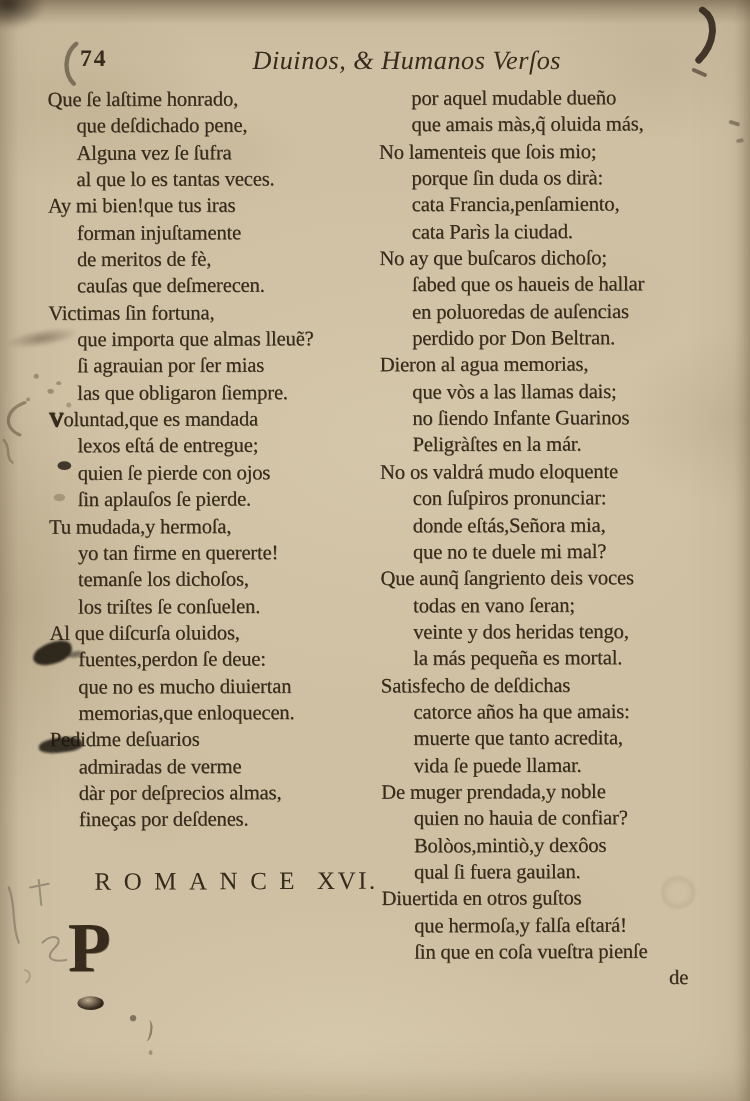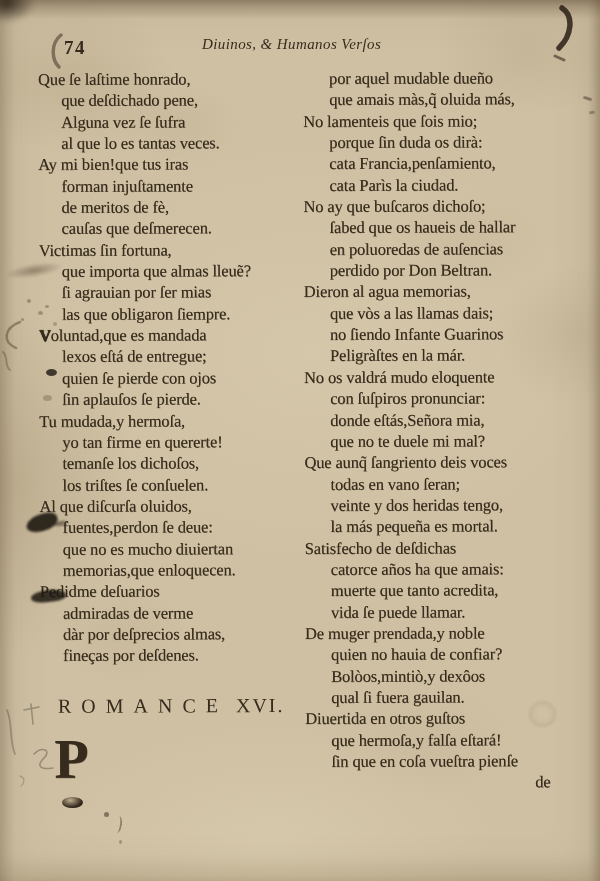--- a/index.html
+++ b/index.html
@@ -26,31 +26,31 @@
   .page::before{
     content:"";position:absolute;inset:0;pointer-events:none;
     background:
       radial-gradient(ellipse 90px 60px at 30% 14%, rgba(122,98,64,0.07), rgba(122,98,64,0) 70%),
       radial-gradient(ellipse 120px 80px at 78% 28%, rgba(122,98,64,0.06), rgba(122,98,64,0) 70%),
       radial-gradient(ellipse 100px 70px at 20% 72%, rgba(122,98,64,0.07), rgba(122,98,64,0) 70%),
       radial-gradient(ellipse 140px 90px at 70% 84%, rgba(122,98,64,0.05), rgba(122,98,64,0) 70%);
   }
   .header{position:absolute;top:36px;left:0;width:100%;height:26px;}
   .page-number{position:absolute;left:64px;top:1px;font-size:19px;font-weight:bold;letter-spacing:1.5px;}
-  .running-title{position:absolute;left:202px;top:0;font-style:italic;font-size:15px;letter-spacing:0.4px;white-space:nowrap;}
+  .running-title{position:absolute;left:202px;top:0;font-style:italic;font-size:21px;letter-spacing:0.4px;white-space:nowrap;}
   .columns{position:absolute;top:68px;left:0;width:100%;transform:rotate(-0.2deg);}
   .col{position:absolute;top:0;}
   .col-left{left:38px;width:262px;}
   .col-right{left:303px;width:287px;}
   .vline{font-size:16.5px;line-height:21.35px;white-space:nowrap;letter-spacing:-0.15px;
          text-shadow:0.3px 0.3px 0.3px rgba(54,43,28,0.55);}
   .col-left .indent-1{padding-left:23px;}
   .col-right .indent-1{padding-left:26px;}
   .vline.heavy::first-letter{font-weight:900;text-shadow:0 0 1px #241b10,0.6px 0.6px 0 #241b10;}
-  .section-heading{margin-top:28px;text-align:center;font-size:20px;white-space:nowrap;}
+  .section-heading{margin-top:28px;text-align:right;font-size:20px;white-space:nowrap;}
   .section-heading .word{letter-spacing:10px;}
   .section-heading .num{margin-left:8px;letter-spacing:2px;}
   .opening{margin-top:16px;margin-left:14px;display:flex;align-items:flex-start;}
   .dropcap{font-size:56px;line-height:46px;margin:2px 8px 0 0;font-weight:bold;
            text-shadow:0.5px 0.5px 0.5px rgba(40,30,18,0.6);}
   .catchword-row{text-align:right;padding-right:42px;}
 
   
   .mark{position:absolute;pointer-events:none;}
   .corner-smudge{left:-6px;top:-6px;width:42px;height:30px;

